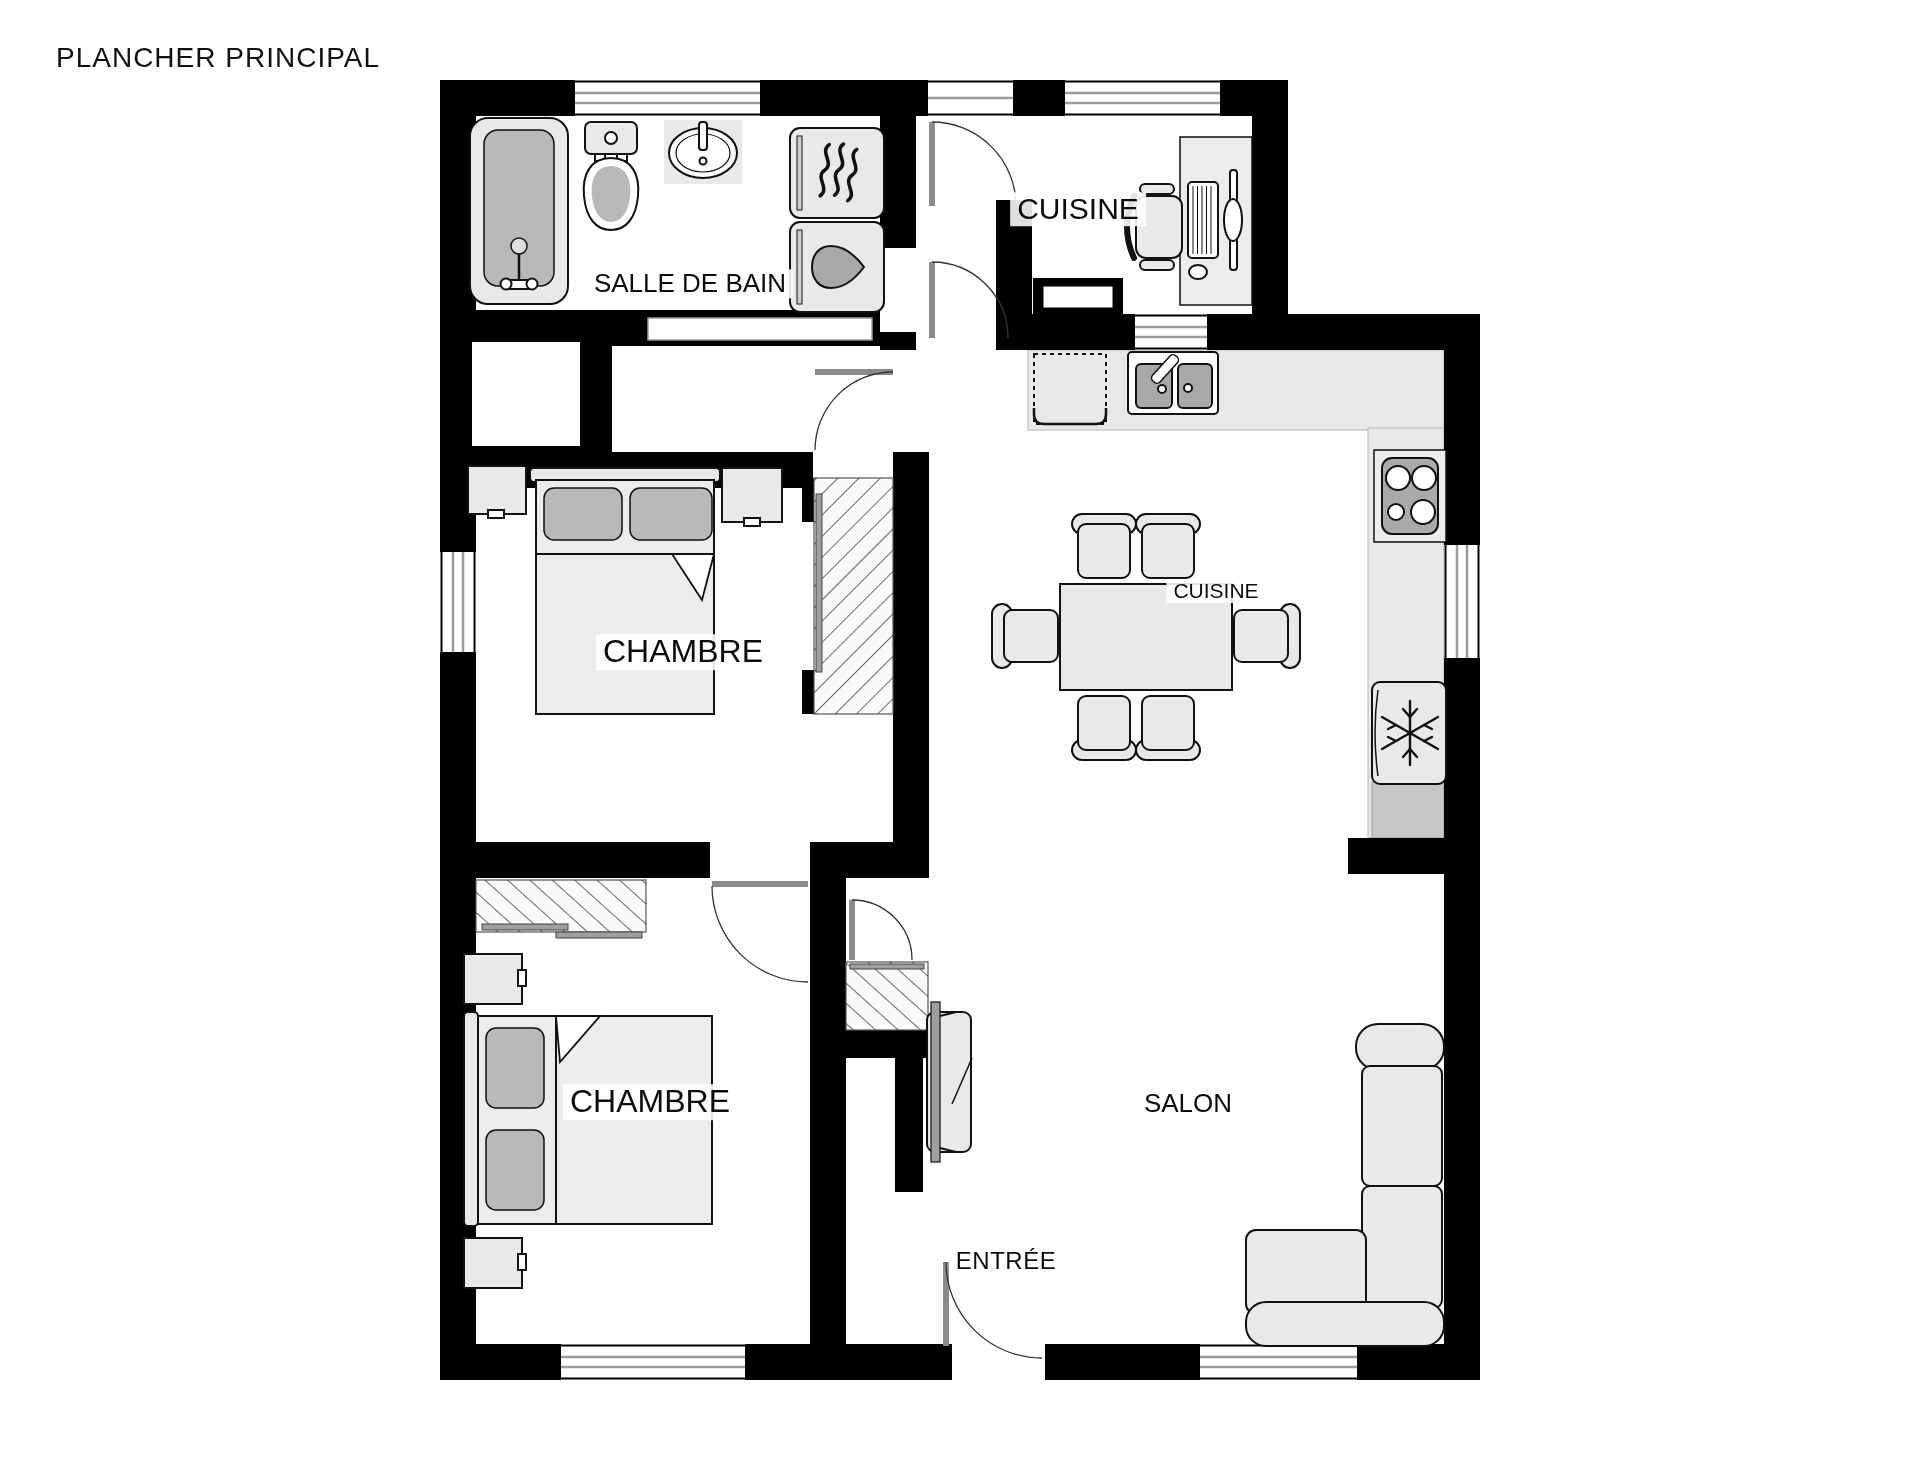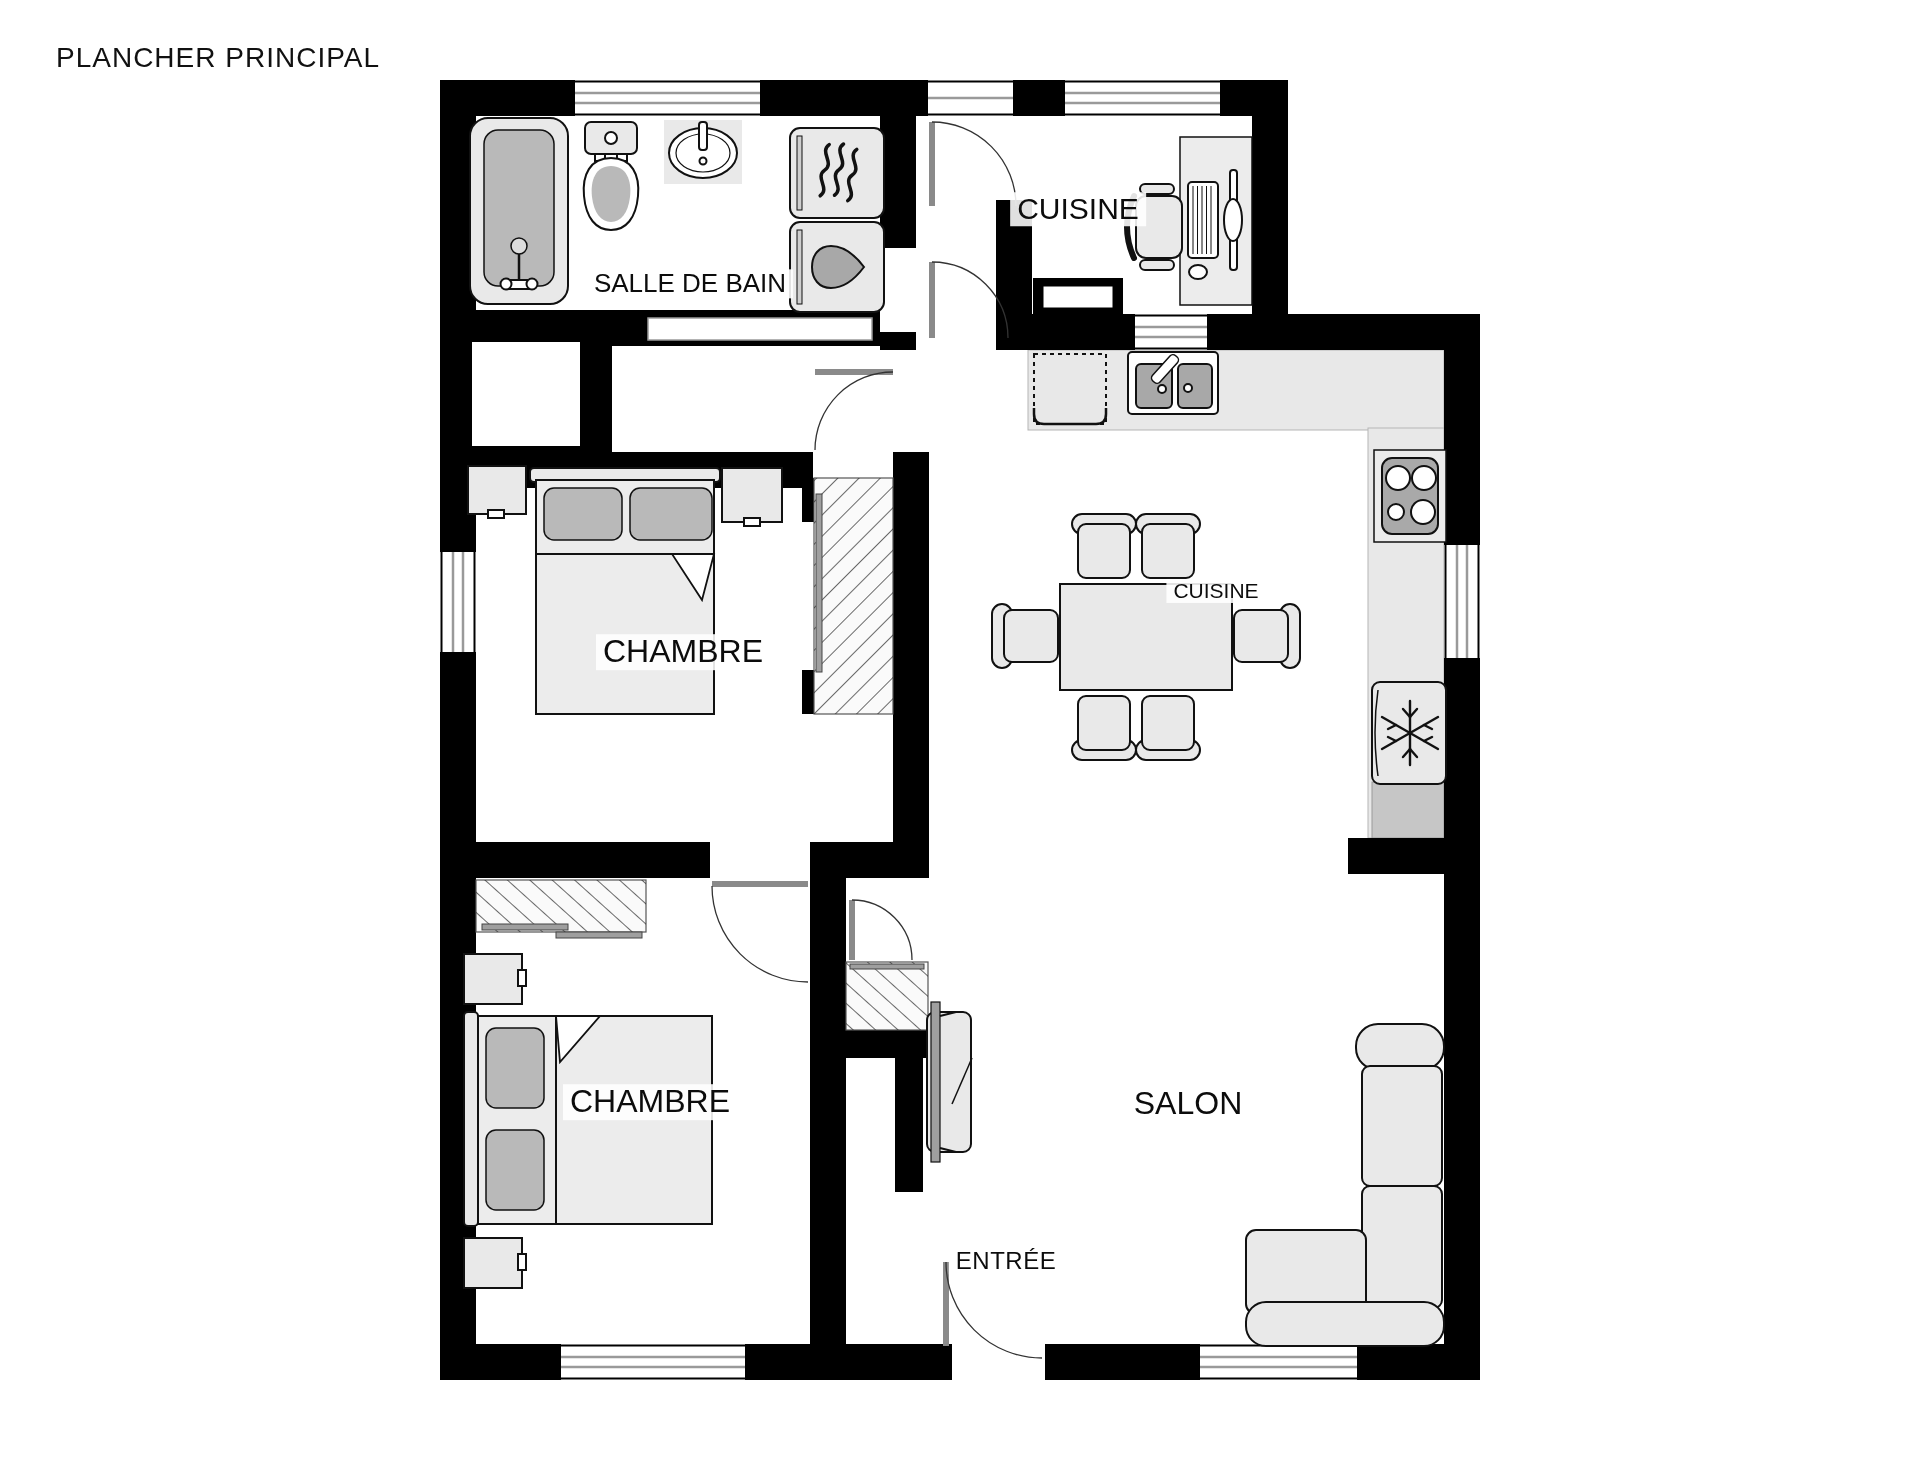--- a/index.html
+++ b/index.html
@@ -7,21 +7,21 @@
          font-family:"Liberation Sans","DejaVu Sans",sans-serif;}
   .stage svg{position:absolute;left:0;top:0;}
   .plan-title{position:absolute;left:56px;top:42px;font-size:28px;letter-spacing:1px;color:#111;}
   .room-label{position:absolute;transform:translate(-50%,-50%);white-space:nowrap;color:#0c0c0c;
               background:rgba(255,255,255,.88);padding:1px 7px;line-height:1.05;}
   .lbl-bath{left:690px;top:284px;font-size:26px;}
   .lbl-bureau{left:1078px;top:209px;font-size:30px;}
   .lbl-cuisine{left:1216px;top:591px;font-size:21px;}
   .lbl-ch1{left:683px;top:652px;font-size:32px;}
   .lbl-ch2{left:650px;top:1102px;font-size:32px;}
-  .lbl-salon{left:1188px;top:1104px;font-size:32px;}
+  .lbl-salon{left:1188px;top:1104px;font-size:26px;}
   .lbl-entree{left:1006px;top:1261px;font-size:24px;letter-spacing:.5px;}
   
   .wall{fill:#000;}
   .furn{fill:#e9e9e9;stroke:#111;stroke-width:2;}
   .dark{fill:#b9b9b9;stroke:#111;stroke-width:1.5;}
   .white{fill:#fff;stroke:#111;stroke-width:2;}
   .arc{fill:none;stroke:#333;stroke-width:1.3;}
   .leaf{fill:#8a8a8a;}
   .winline{stroke:#9a9a9a;stroke-width:2.5;}
   .winedge{stroke:#000;stroke-width:2;}

